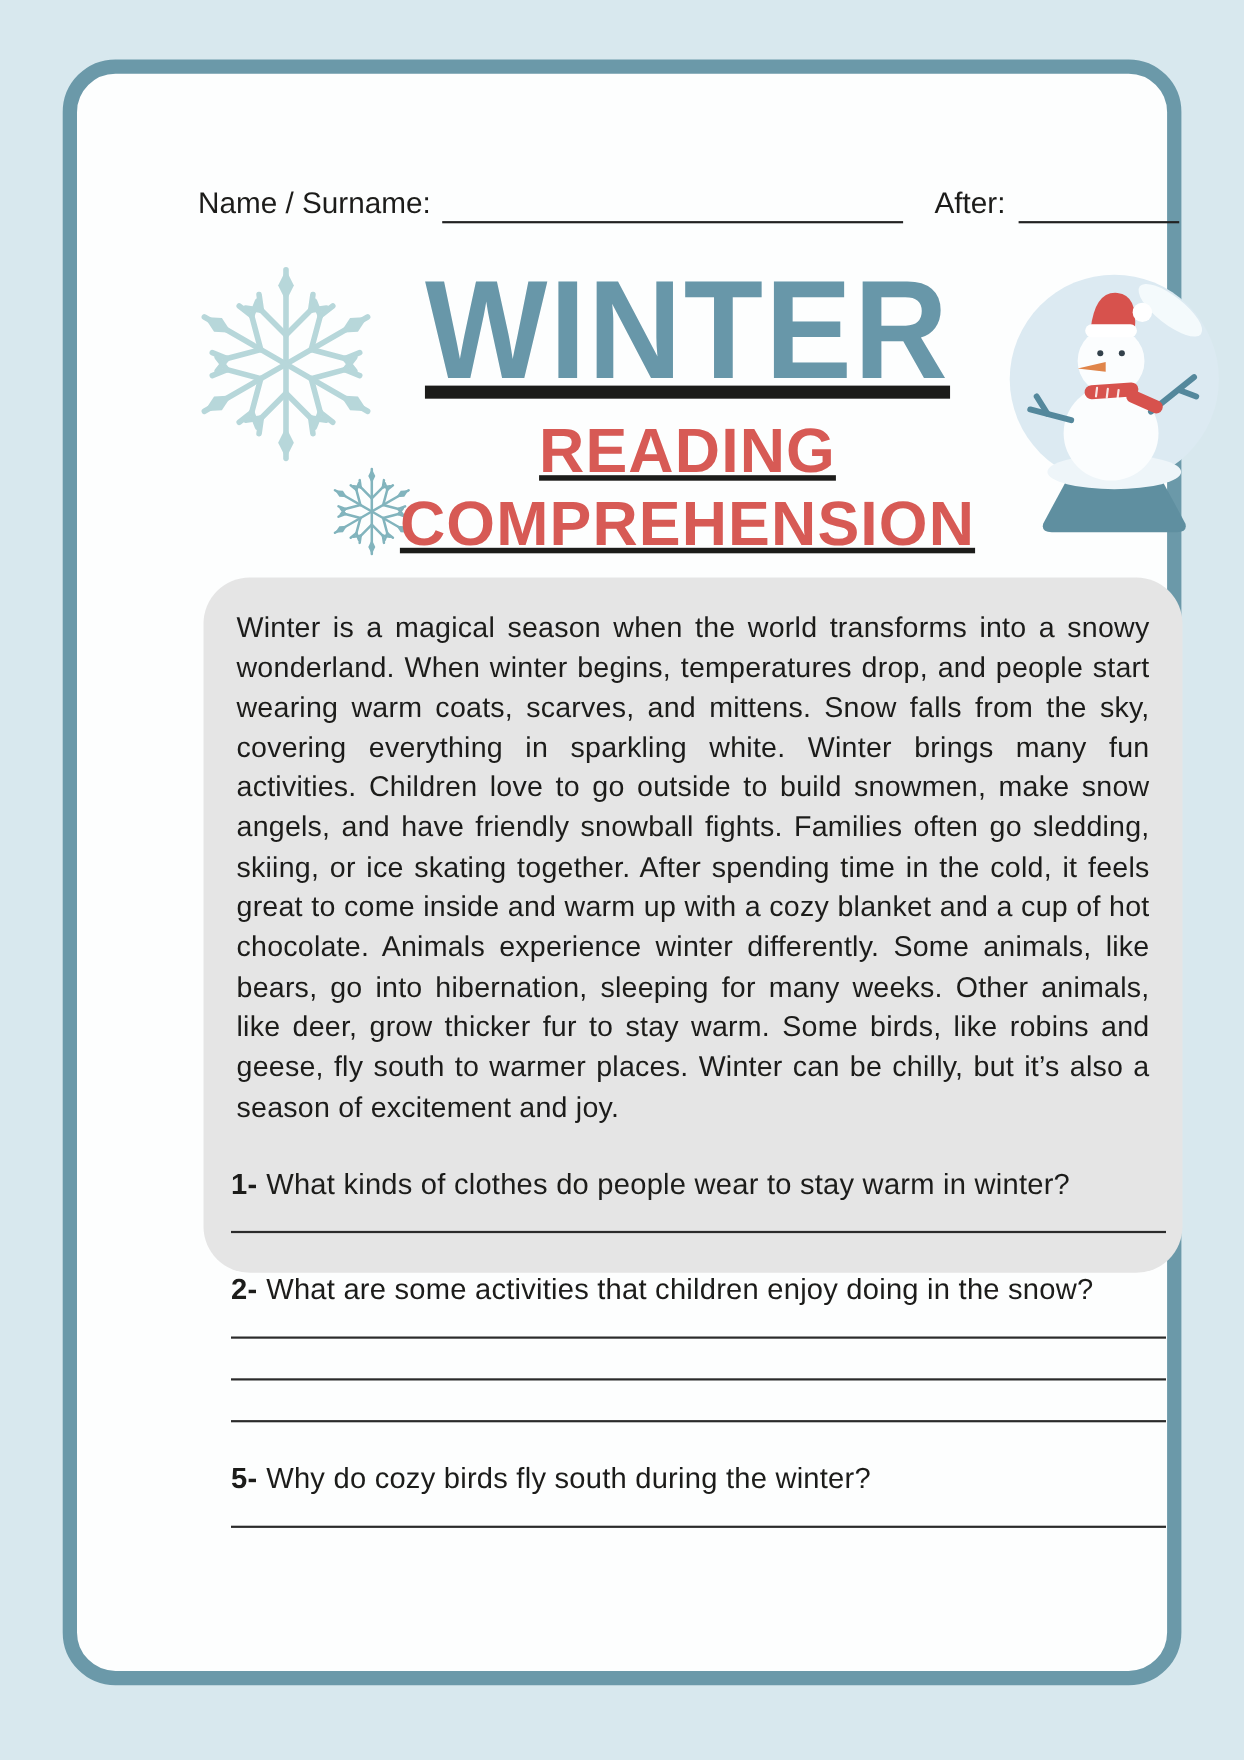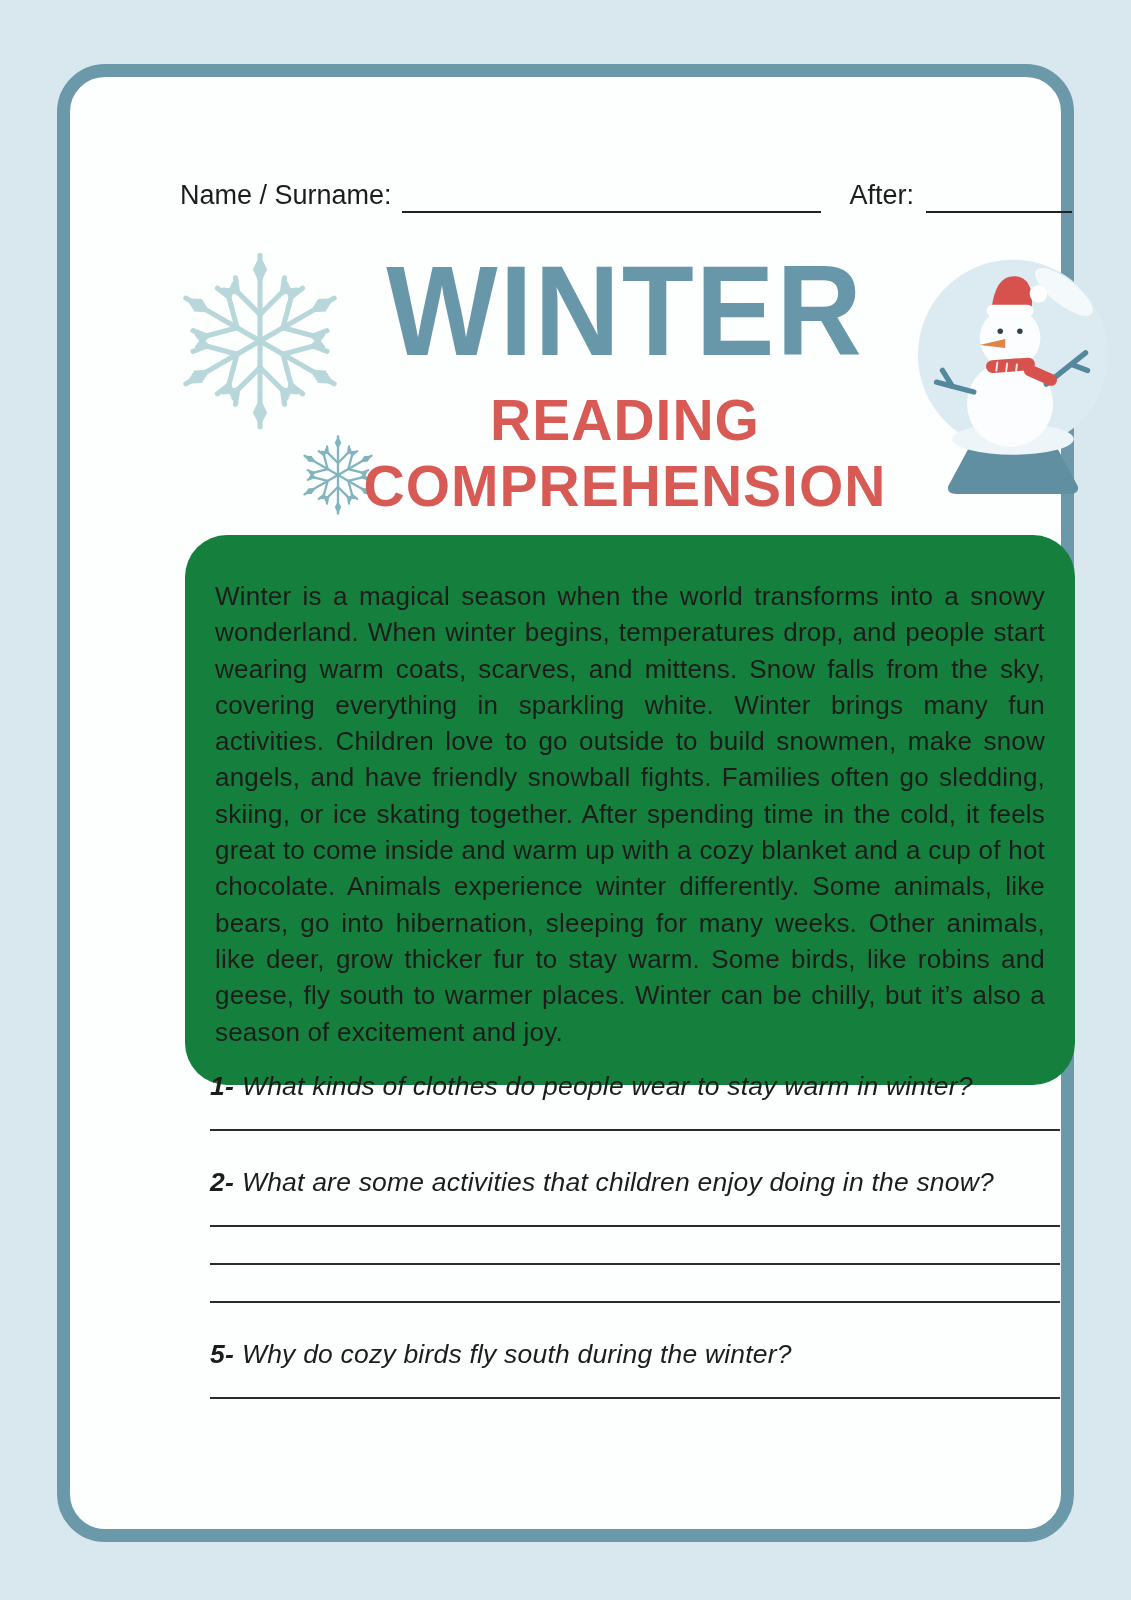--- a/index.html
+++ b/index.html
@@ -5,58 +5,58 @@
   * { margin:0; padding:0; box-sizing:border-box; }
   html,body { width:1131px; height:1600px; }
   body {
     background:#d8e8ee;
     font-family:"Liberation Sans","DejaVu Sans",sans-serif;
     color:#1c1c1a;
     position:relative;
     overflow:hidden;
   }
   .card {
-    position:absolute; left:57px; top:64px; width:1017px; height:1478px;
+    position:absolute; left:57px; top:54px; width:1017px; height:1478px;
     background:#fdfefe; border:13px solid #6b99a9; border-radius:48px;
   }
   
   .name-row {
     position:absolute; left:110px; top:102px; width:892px;
     display:flex; align-items:flex-end; font-size:27px; color:#1c1c1a;
   }
   .field-label { white-space:nowrap; padding-bottom:2px; }
   .fill-line { border-bottom:2.5px solid #222; height:34px; }
   .name-line { flex:1; margin:0 28px 0 10px; }
   .date-line { width:146px; margin-left:12px; }
 
   
   .flake-large { position:absolute; left:88px; top:162px; width:204px; height:204px; color:#b7d7da; }
   .flake-small { position:absolute; left:222px; top:352px; width:92px; height:92px; color:#82b4bd; }
-  .title-block { position:absolute; left:255px; top:168px; width:600px; text-align:center; }
+  .title-block { position:absolute; left:255px; top:168px; width:600px; text-align:center;text-decoration:underline; }
   .title {
     font-size:118px; font-weight:bold; letter-spacing:2px; color:#6897a9;
     line-height:1.05; transform:scaleY(1.08); transform-origin:top center;
   }
   .subtitle {
     margin-top:18px; font-size:57px; font-weight:bold; letter-spacing:1px; color:#d75a55;
   }
   .instruction { margin-top:40px; font-size:26px; color:#141414; letter-spacing:0.3px; }
   .snow-globe { position:absolute; left:845px; top:160px; width:196px; height:260px; }
 
   
   .passage-box {
-    position:absolute; left:115px; top:458px; width:890px; height:550px;
-    background:#15803d; border-radius:42px; padding:43px 30px;
+    position:absolute; left:115px; top:458px; width:890px; height:632px;
+    background:#e5e5e5; border-radius:42px; padding:27px 30px;
     font-size:26px; line-height:36.3px; text-align:justify; letter-spacing:0.2px; color:#1c1c1a;
   }
 
   
   .questions { position:absolute; left:140px; top:994px; width:850px; }
   .question-block { margin-bottom:36px; }
-  .question-text { font-size:26.5px; color:#1c1c1a; letter-spacing:0.2px;font-style:italic; }
+  .question-text { font-size:26.5px; color:#1c1c1a; letter-spacing:0.2px; }
   .question-number { font-weight:bold; margin-right:8px; }
   .answer-line { margin-top:27px; border-bottom:2.5px solid #2b2b2b; height:0; }
 </style>
 </head>
 <body>
 
 <div class="page">
   <div class="card">
 
     <div class="name-row">

